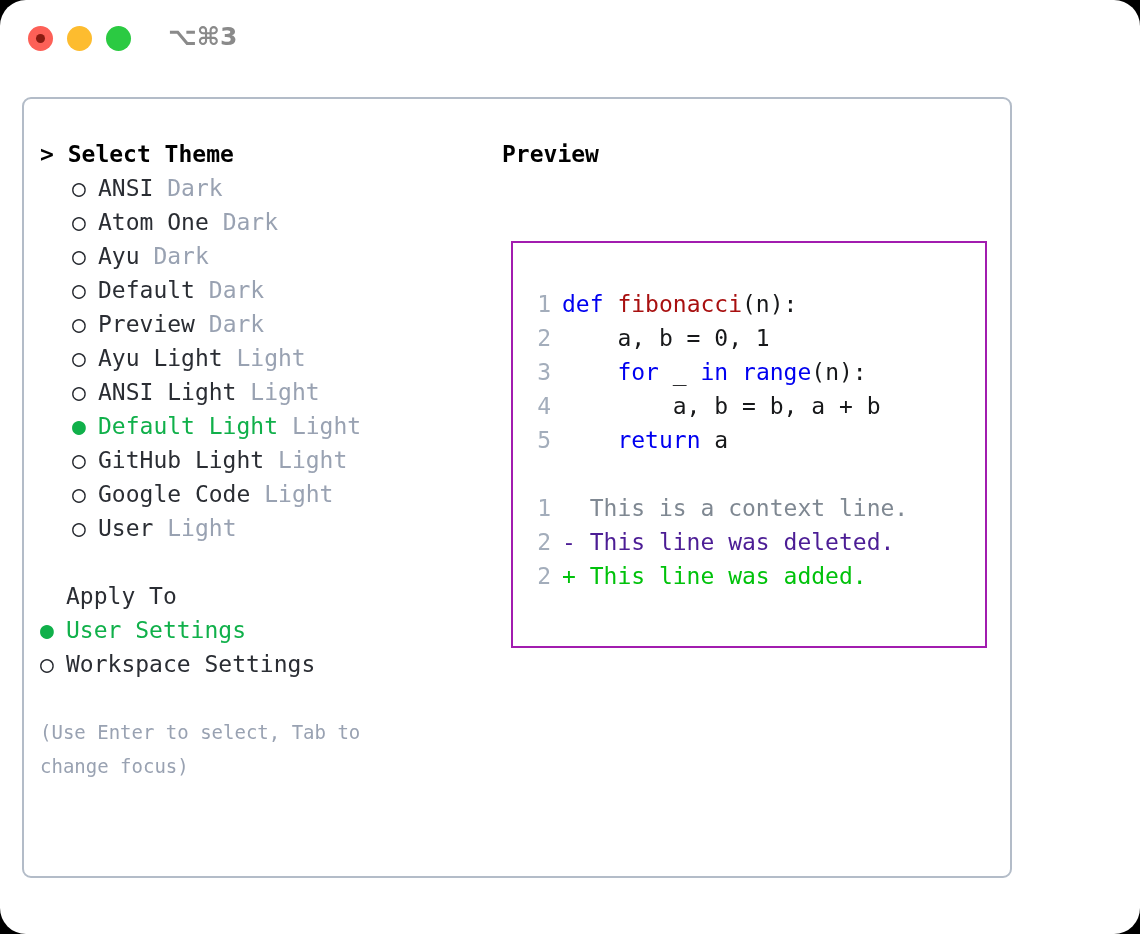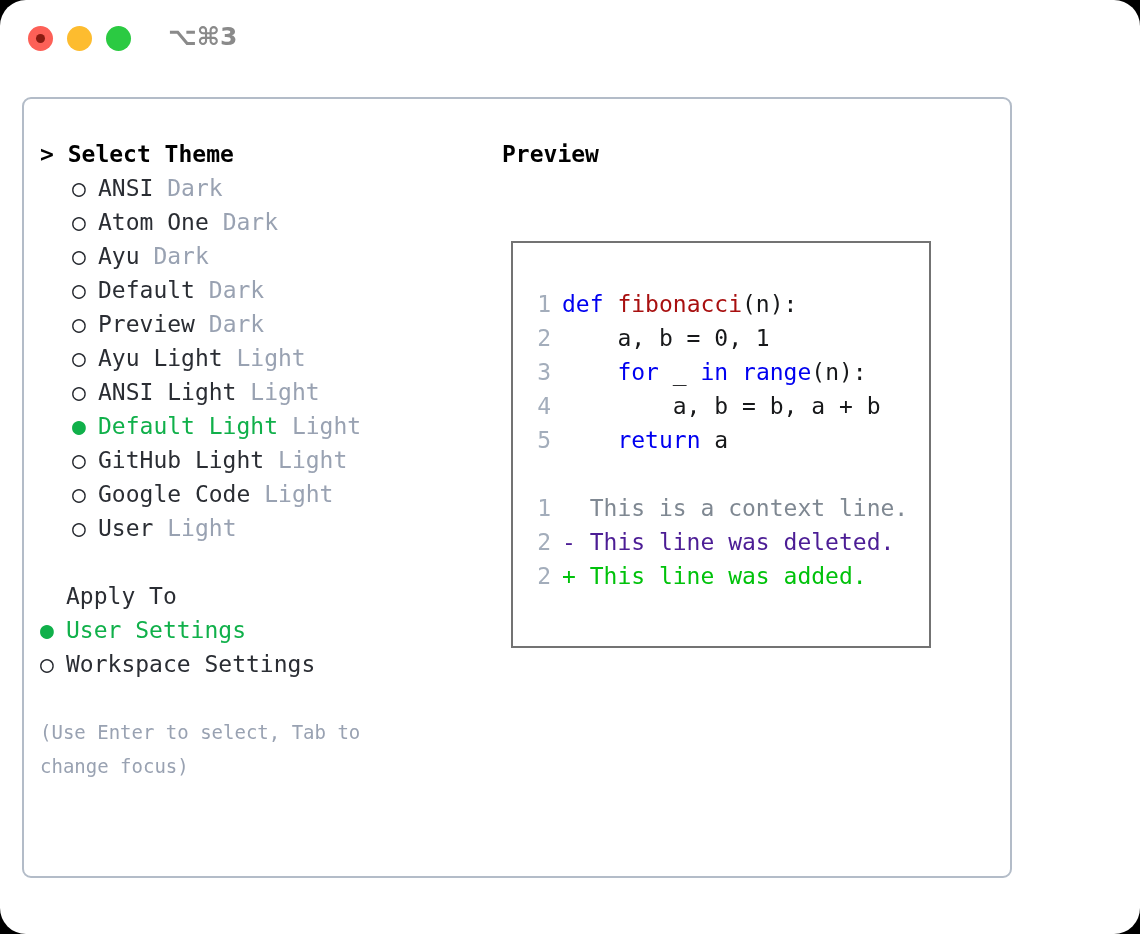--- a/index.html
+++ b/index.html
@@ -134,23 +134,23 @@
   .right-col {
     position: absolute;
     left: 478px;
     top: 38px;
     width: 496px;
   }
   .preview-box {
     position: absolute;
     left: 9px;
     top: 104px;
-    width: 420px;
+    width: 476px;
     height: 407px;
-    border: 2px solid #737373;
+    border: 2px solid #a21caf;
     box-sizing: border-box;
     background: #ffffff;
   }
   .code {
     position: absolute;
     left: 8px;
     top: 44px;
     font-size: 23px;
     line-height: 34px;
   }

